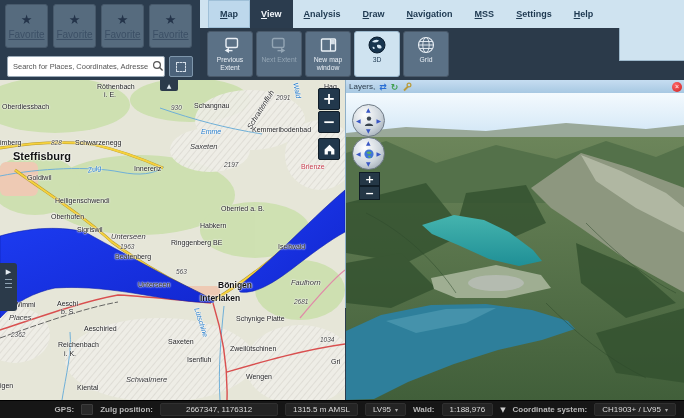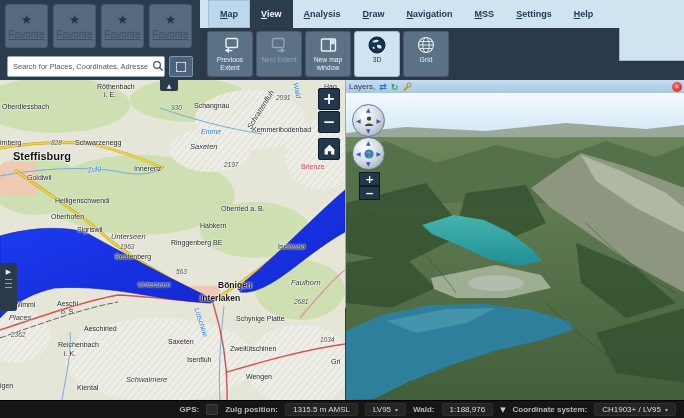--- a/index.html
+++ b/index.html
@@ -415,20 +415,21 @@
       </div>
       <div class="gctrl" style="top:79px">+</div>
       <div class="gctrl" style="top:93px">−</div>
     </div>
   </div>
 
   <div class="abs" id="statusbar">
     <span class="sb-label">GPS:</span>
     <span id="gps-indicator"></span>
     <span class="sb-label">Zulg position:</span>
+    <span class="sbox wide">2667347, 1176312</span>
     <span class="sbox">1315.5 m AMSL</span>
     <span class="sbox">
       <span>LV95</span>
       <span class="caret-sm">▾</span>
     </span>
     <span class="sb-label">Wald:</span>
     <span class="sbox">1:188,976</span>
     <span class="caret-big">▼</span>
     <span class="sb-label">Coordinate system:</span>
     <span class="sbox">

